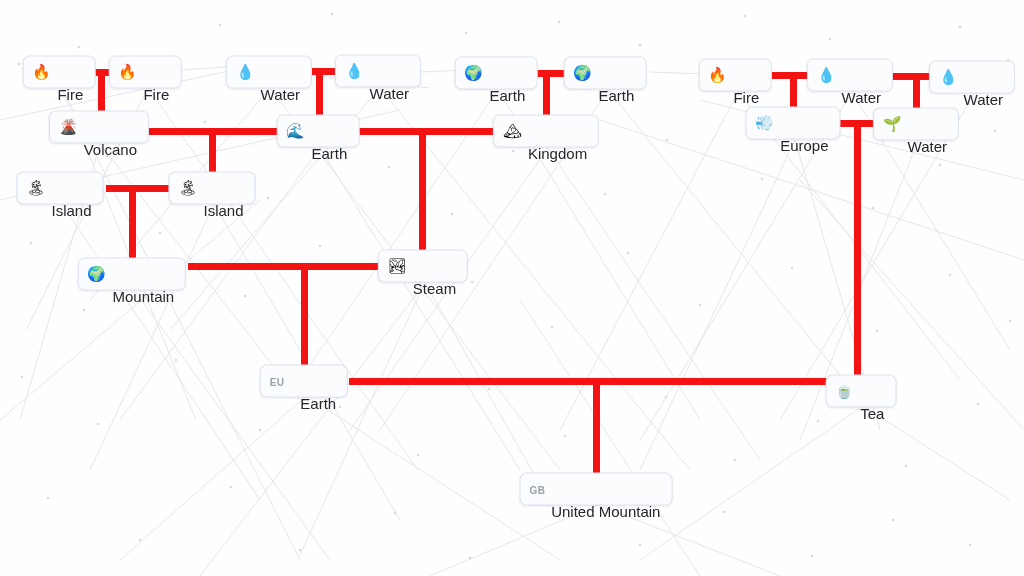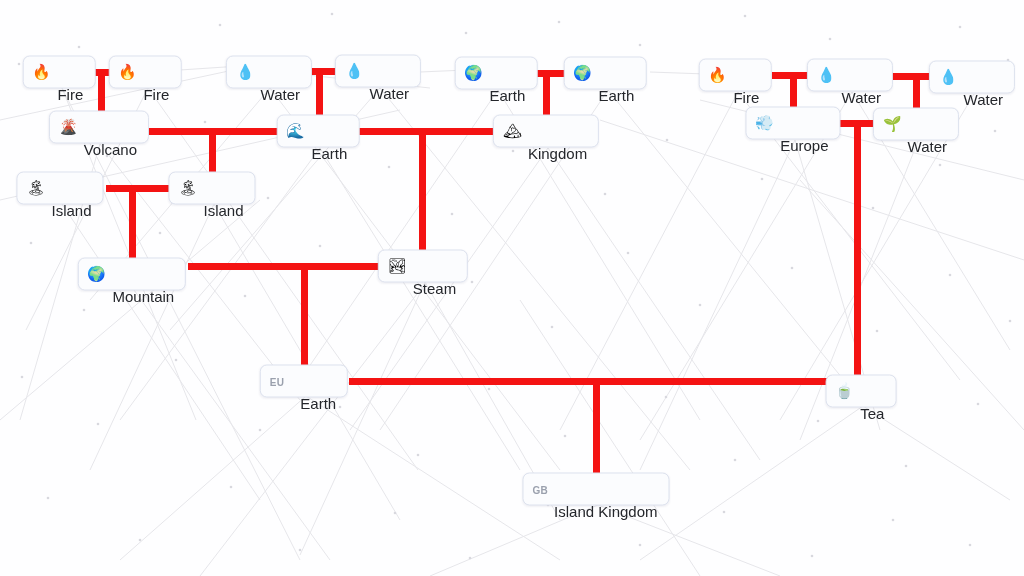--- a/index.html
+++ b/index.html
@@ -300,17 +300,17 @@
       <div class="node" style="left: 304px; top: 381px; gap: 16px;">
         <span class="flag">EU</span>
         <span class="label">Earth</span>
       </div>
       <div class="node" style="left: 861px; top: 391px;">
         <span class="emoji">🍵</span>
         <span class="label">Tea</span>
       </div>
       <div class="node" style="left: 596px; top: 489px;">
         <span class="flag">GB</span>
-        <span class="label">Island Kingdom</span>
+        <span class="label">United Mountain</span>
       </div>
     </div>
 
 </div>
 
 </body></html>

